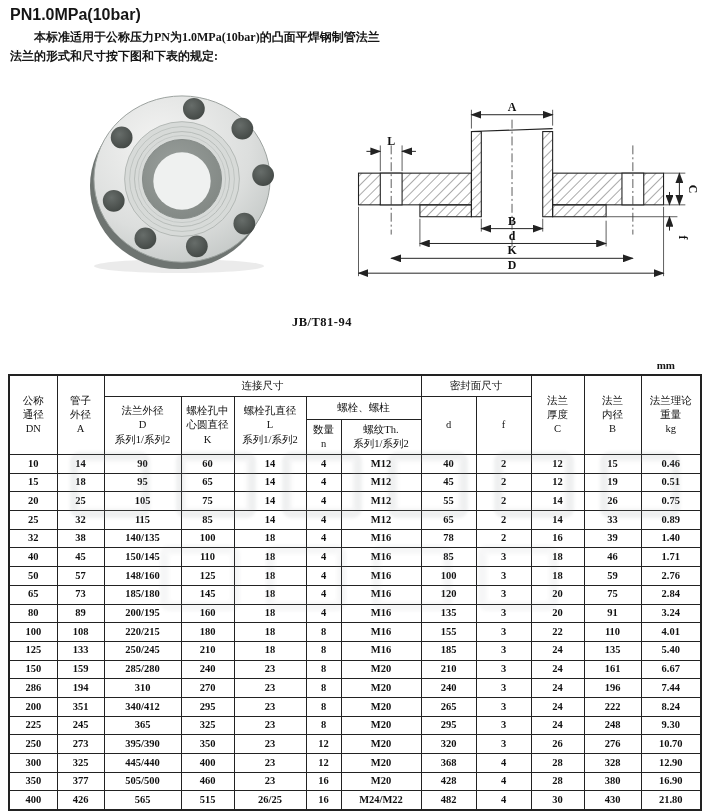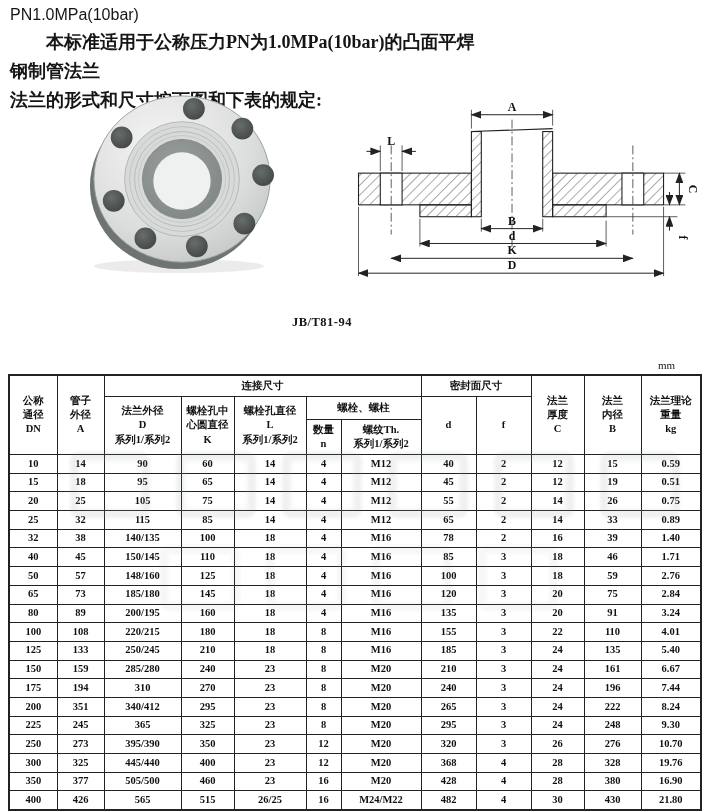--- a/index.html
+++ b/index.html
@@ -2,39 +2,39 @@
 <html><head>
 <meta charset="utf-8">
 <style>
   html,body{margin:0;padding:0;background:#fff;}
   body{width:705px;height:812px;overflow:hidden;position:relative;
        font-family:"Liberation Serif", serif;color:#151515;}
   .page{position:relative;width:705px;height:812px;}
 
   
   .doc-title{position:absolute;left:10px;top:6px;
-    font-family:"Liberation Sans", sans-serif;font-weight:normal;font-size:16px;}
+    font-family:"Liberation Sans", sans-serif;font-weight:bold;font-size:16px;}
   .intro{position:absolute;left:10px;top:28px;width:480px;
-    font-weight:bold;font-size:18px;line-height:1.6;}
+    font-weight:bold;font-size:12px;line-height:1.6;}
   .intro .l1{text-indent:2em;}
 
   
   .figures{position:absolute;left:0;top:86px;width:705px;height:200px;}
   .photo-wrap{position:absolute;left:58px;top:4px;}
   .draw-wrap{position:absolute;left:330px;top:0px;}
   .fig-caption{position:absolute;left:0;top:315px;width:644px;text-align:center;
     font-weight:bold;font-size:12.5px;letter-spacing:.5px;}
 
   
-  .unit-label{position:absolute;right:30px;top:359px;font-weight:normal;font-size:11px;}
+  .unit-label{position:absolute;right:30px;top:359px;font-weight:bold;font-size:11px;}
   table.spec{position:absolute;left:8px;top:374px;width:692px;
     border-collapse:collapse;table-layout:fixed;}
   table.spec th,table.spec td{border:1px solid #222;text-align:center;
     vertical-align:middle;padding:0 1px;font-weight:bold;color:#111;}
-  table.spec th{font-size:10.5px;white-space:pre-line;line-height:1.35;font-weight:bold;}
+  table.spec th{font-size:10.5px;white-space:pre-line;line-height:1.35;font-weight:normal;}
   table.spec td{font-size:10.5px;height:17.7px;line-height:1;}
   table.spec{border:2px solid #222;}
   tr.h1 th{height:20px;} tr.h2 th{height:22px;} tr.h3 th{height:34px;}
 
   
   .watermark{position:absolute;display:flex;gap:26px;opacity:.13;
     filter:blur(1.5px);pointer-events:none;}
   .wm1{left:70px;top:452px;}
   .wm2{left:160px;top:545px;opacity:.07;}
   .watermark .blob{width:66px;height:52px;border:7px solid #8a8f94;border-radius:9px;
@@ -225,21 +225,21 @@
           <td>14</td>
           <td>90</td>
           <td>60</td>
           <td>14</td>
           <td>4</td>
           <td>M12</td>
           <td>40</td>
           <td>2</td>
           <td>12</td>
           <td>15</td>
-          <td>0.59</td>
+          <td>0.46</td>
         </tr>
         <tr>
           <td>15</td>
           <td>18</td>
           <td>95</td>
           <td>65</td>
           <td>14</td>
           <td>4</td>
           <td>M12</td>
           <td>45</td>
@@ -382,21 +382,21 @@
           <td>23</td>
           <td>8</td>
           <td>M20</td>
           <td>210</td>
           <td>3</td>
           <td>24</td>
           <td>161</td>
           <td>6.67</td>
         </tr>
         <tr>
-          <td>175</td>
+          <td>286</td>
           <td>194</td>
           <td>310</td>
           <td>270</td>
           <td>23</td>
           <td>8</td>
           <td>M20</td>
           <td>240</td>
           <td>3</td>
           <td>24</td>
           <td>196</td>
@@ -449,21 +449,21 @@
           <td>325</td>
           <td>445/440</td>
           <td>400</td>
           <td>23</td>
           <td>12</td>
           <td>M20</td>
           <td>368</td>
           <td>4</td>
           <td>28</td>
           <td>328</td>
-          <td>19.76</td>
+          <td>12.90</td>
         </tr>
         <tr>
           <td>350</td>
           <td>377</td>
           <td>505/500</td>
           <td>460</td>
           <td>23</td>
           <td>16</td>
           <td>M20</td>
           <td>428</td>

